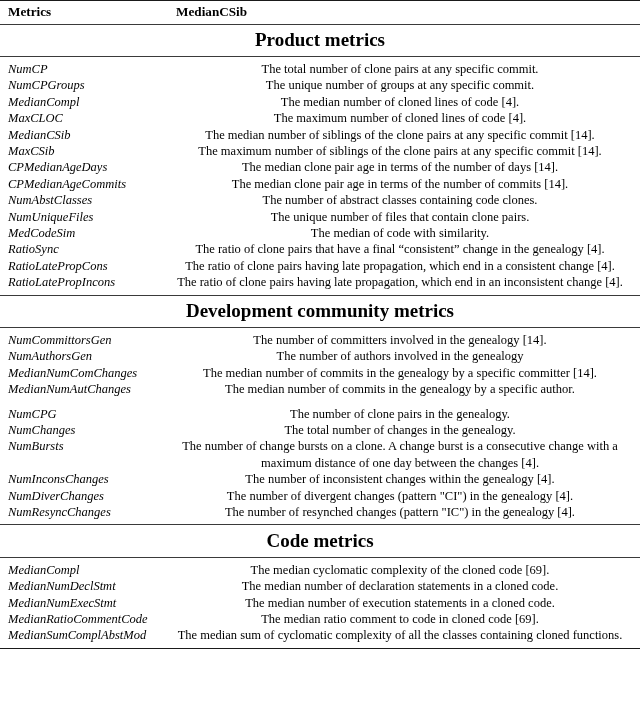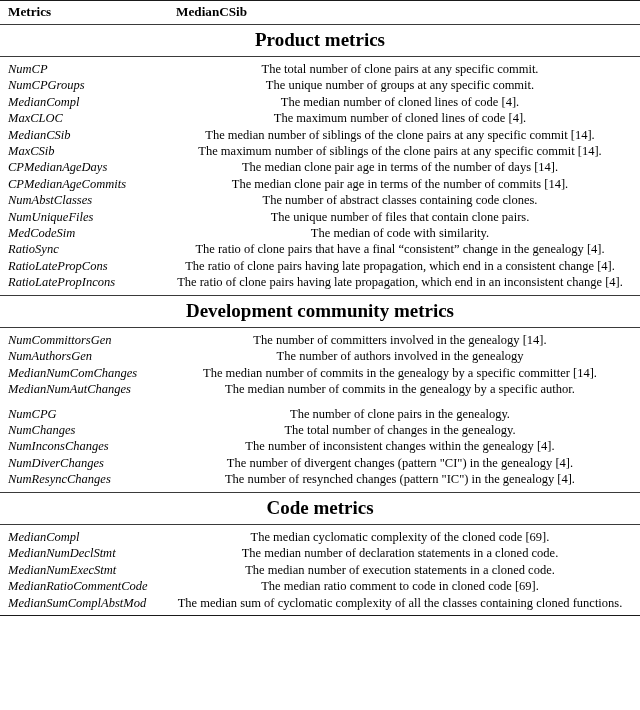--- a/index.html
+++ b/index.html
@@ -177,20 +177,24 @@
       </tr>
       <tr class="body-row first-in-group">
         <td class="metric-cell">NumCPG</td>
         <td class="desc-cell">The number of clone pairs in the genealogy.</td>
       </tr>
       <tr class="body-row">
         <td class="metric-cell">NumChanges</td>
         <td class="desc-cell">The total number of changes in the genealogy.</td>
       </tr>
       <tr class="body-row">
+        <td class="metric-cell">NumBursts</td>
+        <td class="desc-cell">The number of change bursts on a clone. A change burst is a consecutive change with a maximum distance of one day between the changes [4].</td>
+      </tr>
+      <tr class="body-row">
         <td class="metric-cell">NumInconsChanges</td>
         <td class="desc-cell">The number of inconsistent changes within the genealogy [4].</td>
       </tr>
       <tr class="body-row">
         <td class="metric-cell">NumDiverChanges</td>
         <td class="desc-cell">The number of divergent changes (pattern "CI") in the genealogy [4].</td>
       </tr>
       <tr class="body-row last-in-group">
         <td class="metric-cell">NumResyncChanges</td>
         <td class="desc-cell">The number of resynched changes (pattern "IC") in the genealogy [4].</td>

